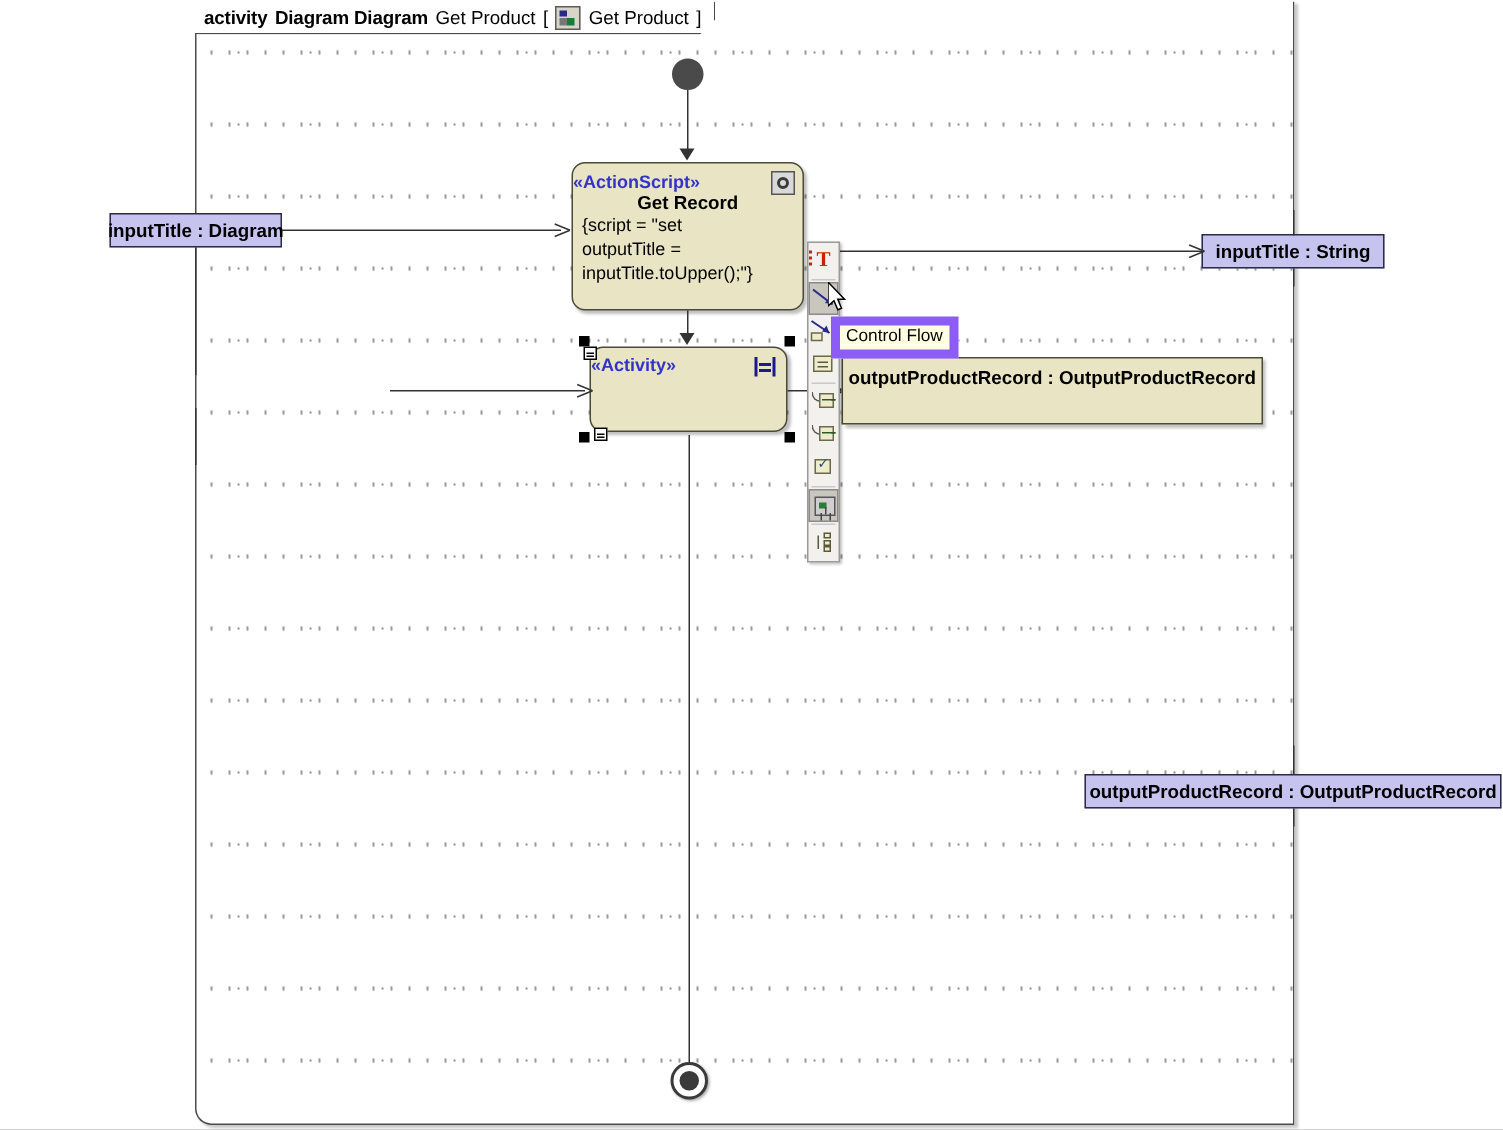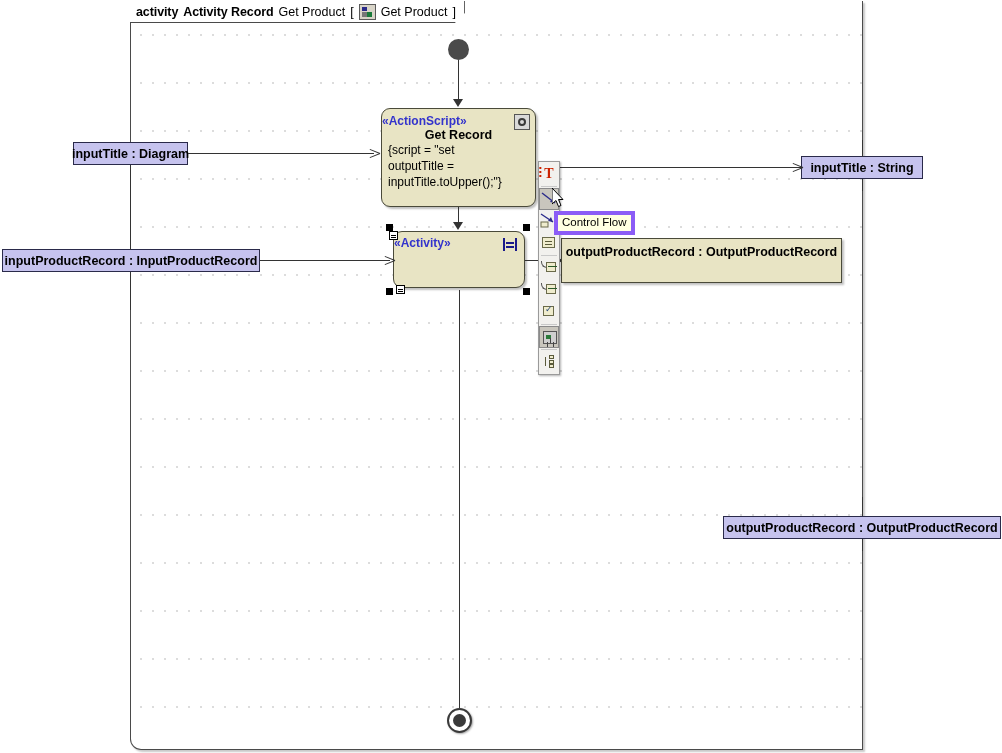--- a/index.html
+++ b/index.html
@@ -433,21 +433,21 @@
     left: 2px; top: 2px;
     width: 1px; height: 9px;
     background: #5a5a3a;
   }
 
   
   #tooltip {
     position: absolute;
     left: 554px; top: 211px;
     background: #ffffe1;
-    border: 4px solid #8b5cf6;
+    border: 6px solid #8b5cf6;
     font-size: 11.5px;
     padding: 1px 4px 2px 4px;
     white-space: nowrap;
     line-height: 13px;
   }
 
   
   #cursor {
     position: absolute;
     left: 552px; top: 188px;
@@ -458,21 +458,21 @@
 <body>
 
 <div id="canvas">
 
   <div class="frame">
     <div class="frame-grid"></div>
   </div>
 
   <div class="frame-tab">
     <span class="kw">activity</span>
-    <span class="kw">Activity Record</span>
+    <span class="kw">Diagram Diagram</span>
     <span class="nm">Get Product</span>
     <span class="br">[</span>
     <span class="tab-icon"></span>
     <span class="nm">Get Product</span>
     <span class="br">]</span>
   </div>
 
   <div id="initial-node"></div>
   <div class="edge v" style="left:458px; top:60px; height:41px;"></div>
   <div class="arrow-down" style="left:453px; top:99px;"></div>
@@ -500,21 +500,20 @@
   </div>
 
   <div class="handle" style="left:386px; top:224px;"></div>
   <div class="handle" style="left:523px; top:224px;"></div>
   <div class="handle" style="left:386px; top:288px;"></div>
   <div class="handle" style="left:523px; top:288px;"></div>
   <div class="handle hollow" style="left:389px; top:231px;"></div>
   <div class="handle hollow" style="left:396px; top:285px;"></div>
 
   <div class="pin" id="pin-input-title">inputTitle : Diagram</div>
-  <div class="pin" id="pin-input-record">inputProductRecord : InputProductRecord</div>
   <div class="pin" id="pin-output-title">inputTitle : String</div>
   <div class="pin" id="pin-output-record">outputProductRecord : OutputProductRecord</div>
 
   <div class="edge h" style="left:188px; top:153px; width:186px;"></div>
   <div class="arrow-right-open" style="left:369px; top:147px;"></div>
 
   <div class="edge v" style="left:130px; top:165px; height:85px;"></div>
   <div class="edge v" style="left:130px; top:272px; height:38px;"></div>
 
   <div class="edge h" style="left:260px; top:260px; width:130px;"></div>

